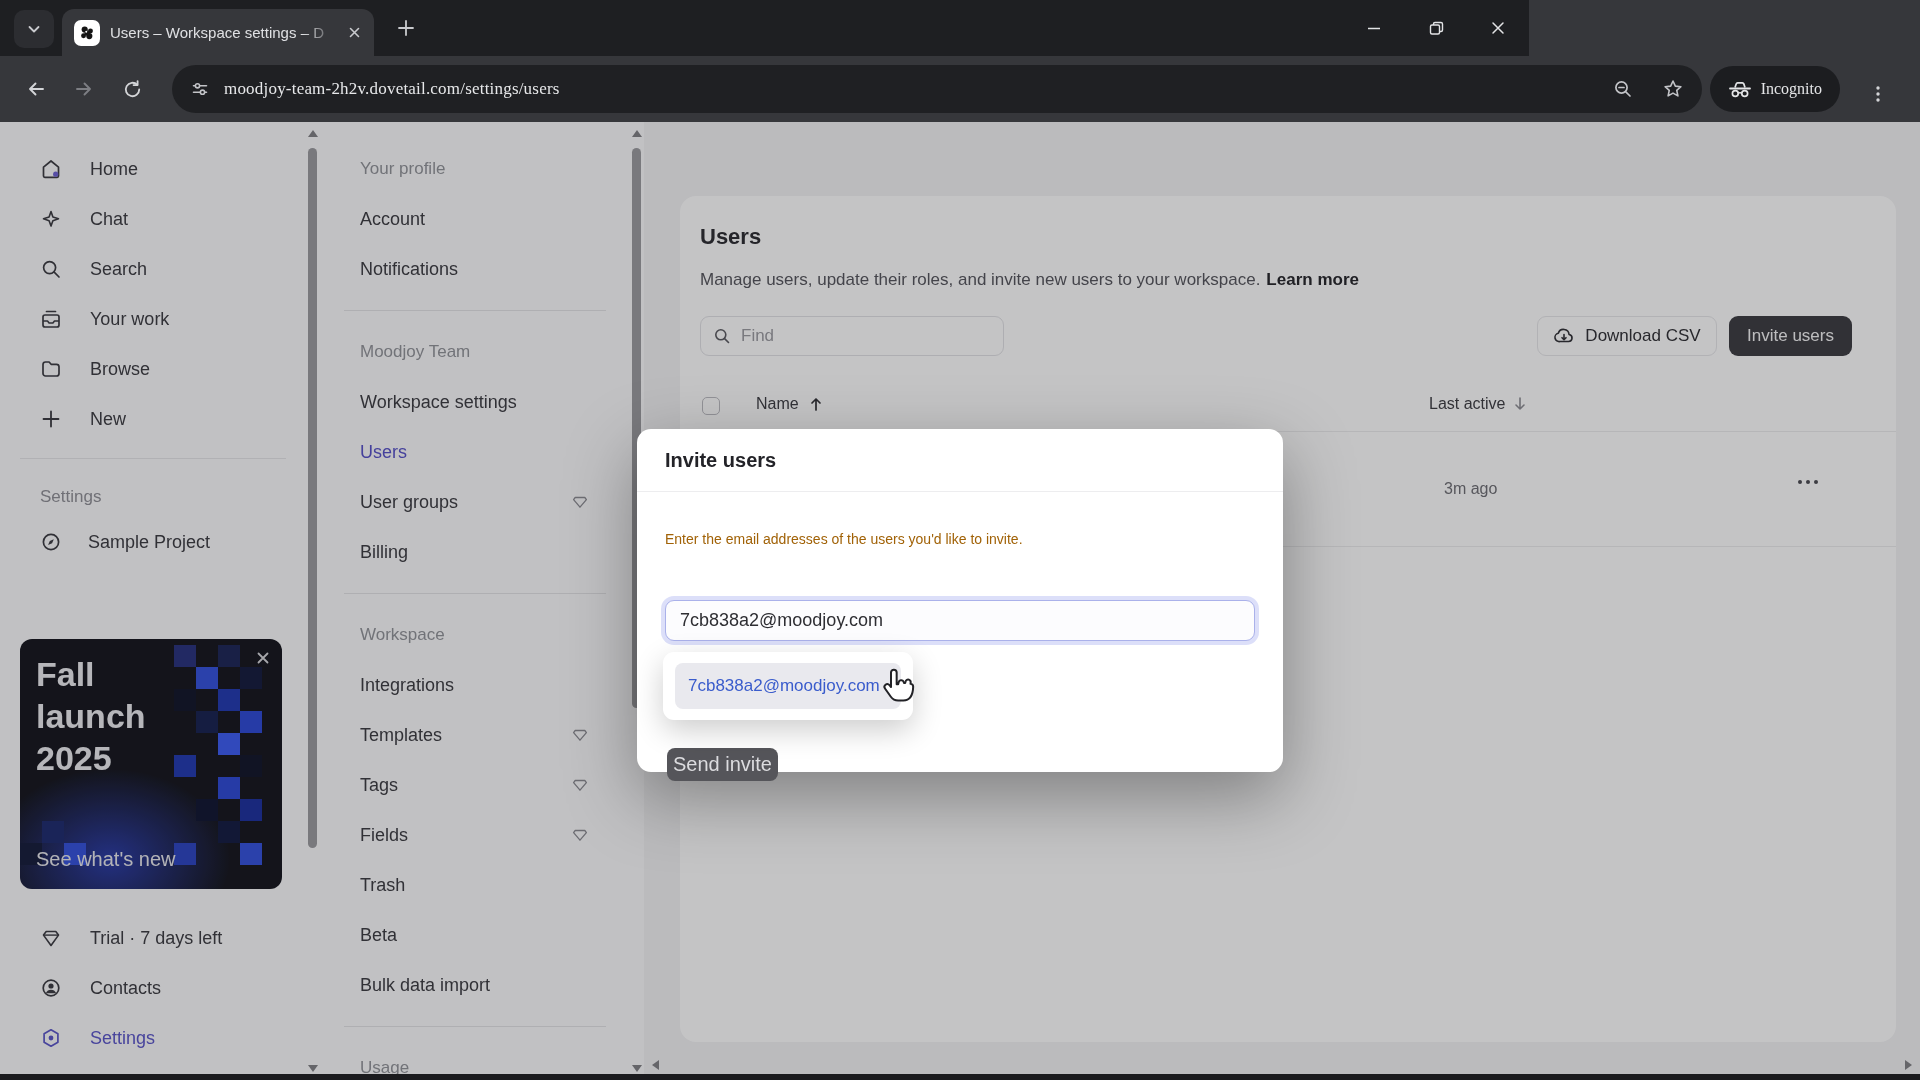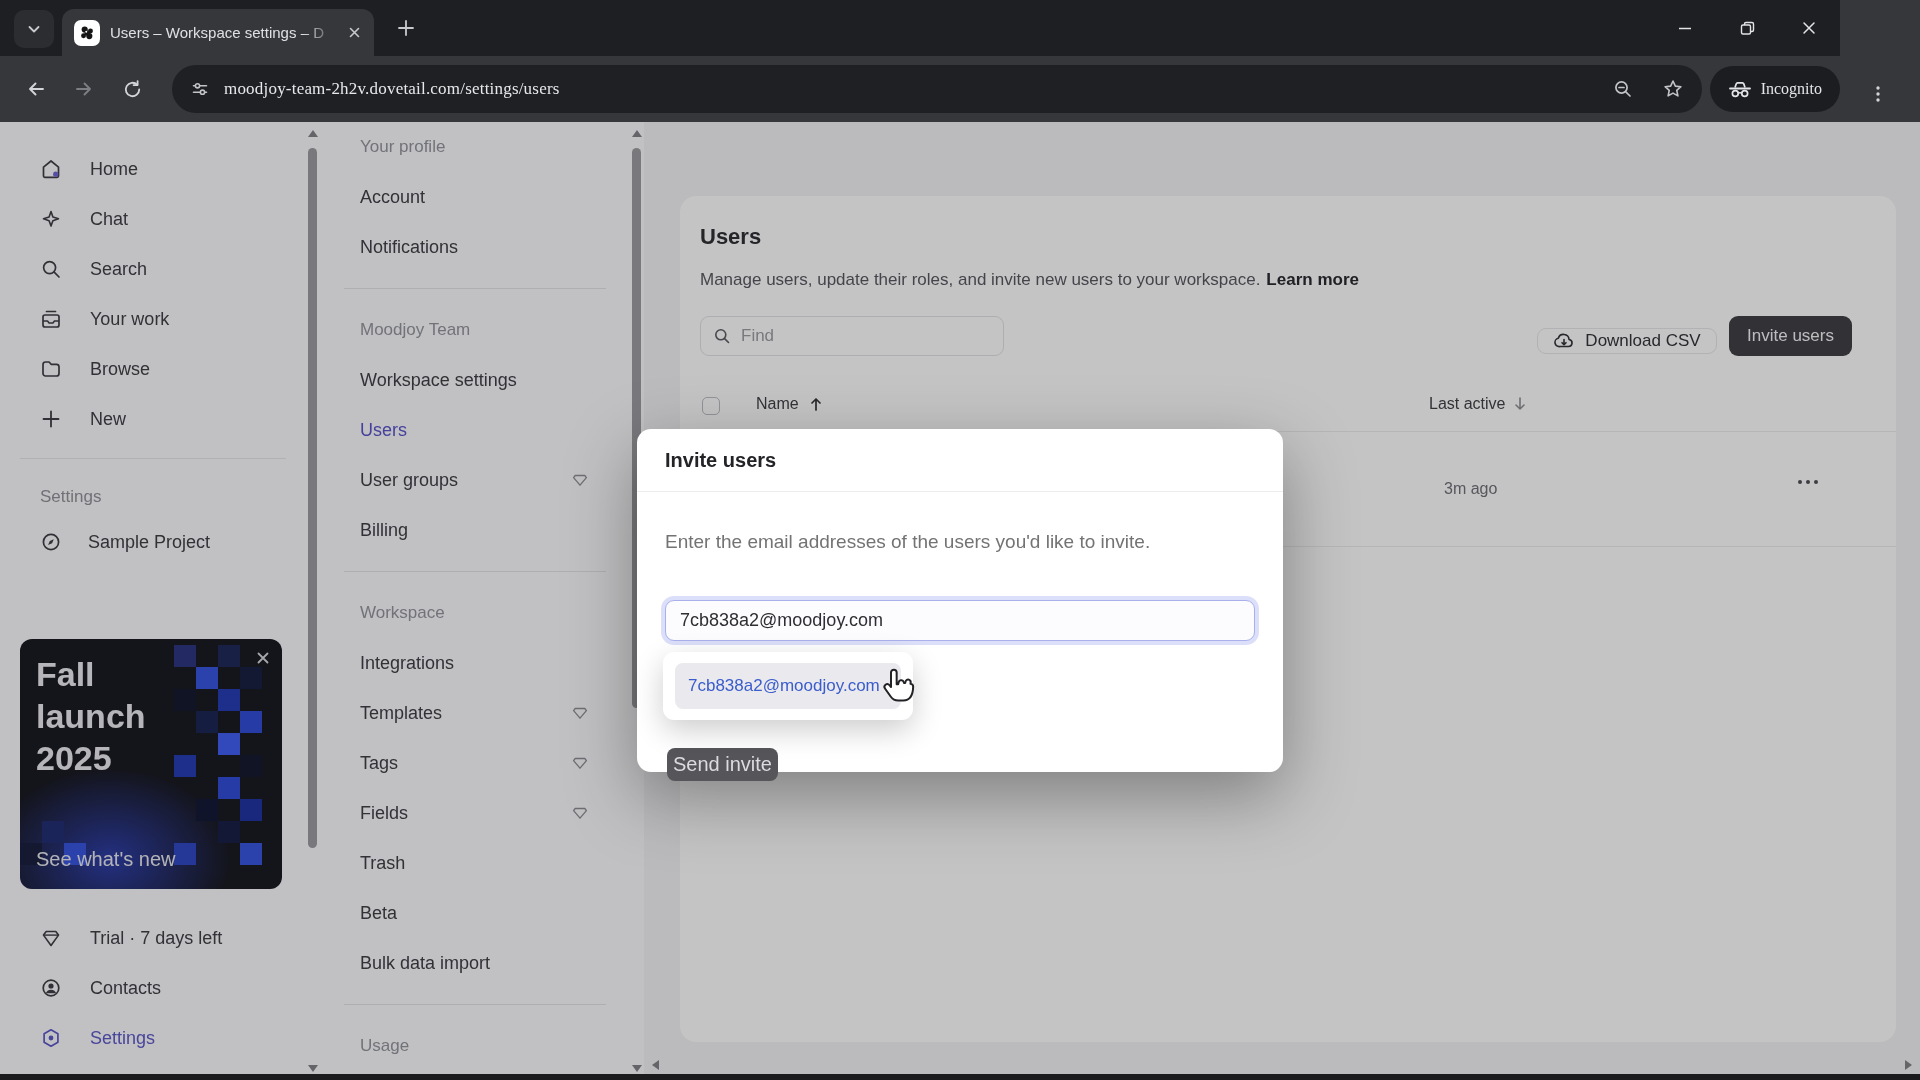--- a/index.html
+++ b/index.html
@@ -1,21 +1,21 @@
 <!DOCTYPE html>
 <html><head>
 <meta charset="utf-8">
 <style>
   * { margin:0; padding:0; box-sizing:border-box; }
   html,body { width:1920px; height:1080px; overflow:hidden; background:#36373b;
     font-family:"Liberation Sans", sans-serif; }
   svg { display:block; }
 
   
-  .tabstrip { position:absolute; left:0; top:0; width:1840px; height:56px; background:#1e1f22;padding-left:39px; }
+  .tabstrip { position:absolute; left:0; top:0; width:1529px; height:56px; background:#1e1f22;padding-left:39px; }
   .tab-search-btn { position:absolute; left:14px; top:10px; width:40px; height:38px;
     background:#2c2d31; border-radius:10px; display:flex; align-items:center; justify-content:center; }
   .tab { position:absolute; left:62px; top:9px; width:312px; height:47px; background:#36373b;
     border-radius:12px 12px 0 0; display:flex; align-items:center; padding:0 12px; gap:10px; }
   .favicon { width:26px; height:26px; background:#fff; border-radius:7px; flex:0 0 auto;
     display:flex; align-items:center; justify-content:center; }
   .tab-title { color:#dfe0e3; font-size:15px; white-space:nowrap; overflow:hidden; flex:1;
     -webkit-mask-image:linear-gradient(90deg,#000 85%,transparent); mask-image:linear-gradient(90deg,#000 85%,transparent); }
   .tab-close { flex:0 0 auto; }
   .newtab-btn { position:absolute; left:394px; top:16px; }
@@ -66,40 +66,40 @@
   .vs1 { left:306px; } .vs2 { left:630px; }
   .vthumb { position:absolute; left:2px; width:9px; border-radius:5px; background:#9b9b9f; }
   .arrow { width:0; height:0; position:absolute; }
   .arr-up { border-left:5px solid transparent; border-right:5px solid transparent; border-bottom:7px solid #808085; left:2px; top:8px; }
   .arr-down { border-left:5px solid transparent; border-right:5px solid transparent; border-top:7px solid #808085; left:2px; bottom:8px; }
   .hscroll { position:absolute; left:644px; top:931px; width:1276px; height:24px; }
   .arr-left { border-top:5px solid transparent; border-bottom:5px solid transparent; border-right:7px solid #808085; left:8px; top:7px; }
   .arr-right { border-top:5px solid transparent; border-bottom:5px solid transparent; border-left:7px solid #808085; right:8px; top:7px; }
 
   
-  .snav { position:absolute; left:320px; top:0; width:310px; height:958px; background:#fbfbfc; overflow:hidden; }
+  .snav { position:absolute; left:320px; top:0; width:310px; height:958px; background:#fbfbfc; padding-top:22px; overflow:hidden; }
   .snav-header { height:50px; display:flex; align-items:center; padding-left:40px; color:#919399; font-size:17px; }
   .snav-item { position:relative; height:50px; display:flex; align-items:center; padding-left:40px; color:#3b3b41; font-size:18px; }
   .snav-item.selected { color:#5650c8; }
   .snav-pill { position:absolute; left:10px; right:10px; top:3px; bottom:3px; background:#e4e4f6; border-radius:9px; z-index:-1; }
   .snav-badge { position:absolute; right:42px; top:17px; }
   .snav-divider { height:1px; background:#e3e3e6; margin:16px 24px; }
 
   
   .main { position:absolute; left:644px; top:0; width:1276px; height:958px; background:#f3f3f5; }
   .card { position:absolute; left:36px; top:74px; width:1216px; height:846px; background:#fff; border-radius:16px; }
   .card-title { position:absolute; left:20px; top:28px; font-size:22px; font-weight:700; color:#2b2b30; }
   .card-desc { position:absolute; left:20px; top:74px; font-size:17px; color:#55555c; }
   .learn-more { font-weight:700; color:#25252a; margin-left:6px; }
   .find-box { position:absolute; left:20px; top:120px; width:304px; height:40px; border:1px solid #e2e2e6;
     border-radius:9px; display:flex; align-items:center; padding:0 12px; gap:10px; background:#fff; }
   .find-ph { color:#9b9ba1; font-size:17px; }
-  .btn-csv { position:absolute; left:857px; top:120px; width:180px; height:26px; border:1px solid #e7e7ea;
+  .btn-csv { position:absolute; left:857px; top:120px; width:180px; height:40px; border:1px solid #e7e7ea;
     border-radius:9px; background:#fff; display:flex; align-items:center; justify-content:center; gap:10px;
-    color:#2f2f34; font-size:17px; font-weight:500;margin-top:12px; }
+    color:#2f2f34; font-size:17px; font-weight:500; }
   .btn-invite { position:absolute; left:1049px; top:120px; width:123px; height:40px; background:#3b3b40;
     border-radius:9px; display:flex; align-items:center; justify-content:center; color:#f5f5f6; font-size:17px; font-weight:500; }
   .thead { position:absolute; left:0; top:188px; width:1216px; height:47px; }
   .checkbox { position:absolute; left:22px; top:13px; width:18px; height:18px; border:1.5px solid #bcbcc2; border-radius:5px; background:#fff; }
   .th-name { position:absolute; left:76px; top:11px; font-size:16px; font-weight:500; color:#3c3c42; display:flex; gap:10px; align-items:center; }
   .th-last { position:absolute; left:749px; top:11px; font-size:16px; font-weight:500; color:#3c3c42; display:flex; gap:8px; align-items:center; }
   .tdivider { position:absolute; left:0; width:1216px; height:1px; background:#ececee; }
   .trow { position:absolute; left:0; top:236px; width:1216px; height:114px; }
   .td-last { position:absolute; left:764px; top:48px; font-size:16px; color:#6e6e74; }
   .row-kebab { position:absolute; left:1118px; top:48px; display:flex; gap:4px; align-items:center; }
@@ -107,21 +107,21 @@
 
   
   .dim { position:absolute; left:0; top:122px; width:1920px; height:958px; background:rgba(18,18,22,.25); z-index:40; }
 
   
   .modal { position:absolute; left:637px; top:429px; width:646px; height:343px; background:#fff; border-radius:14px;
     box-shadow:0 24px 70px rgba(0,0,0,.35); z-index:100; }
   .modal-header { position:absolute; left:0; top:0; width:646px; height:62px; display:flex; align-items:center; padding-left:28px; }
   .modal-title { font-size:20px; font-weight:700; color:#232328; }
   .modal-hr { position:absolute; left:0; top:62px; width:646px; height:1px; background:#ededef; }
-  .modal-body-text { position:absolute; left:28px; top:102px; font-size:19px; color:#737373; }
+  .modal-body-text { position:absolute; left:28px; top:102px; font-size:14px; color:#a16207; }
   .email-input { position:absolute; left:28px; top:171px; width:590px; height:41px; border-radius:9px;
     border:1px solid #aab1ea; background:#fcfcfe; box-shadow:0 0 0 4px rgba(140,150,235,.30);
     display:flex; align-items:center; padding:0 14px; font-size:18px; color:#2e2e33; }
   .btn-send { position:absolute; left:30px; top:279px; width:111px; height:33px; background:#55555a;
     border-radius:8px; display:flex; align-items:center; justify-content:center; color:#dcdcdf;
     font-size:20px; font-weight:500; z-index:1;margin-top:40px; }
   .dropdown { position:absolute; left:26px; top:223px; width:250px; height:68px; background:#fff; border-radius:11px;
     box-shadow:0 10px 30px rgba(0,0,0,.20); padding:11px 12px; z-index:5; }
   .suggestion { height:46px; background:#e9e9ee; border-radius:8px; display:flex; align-items:center;
     padding:0 13px; color:#3a5ccc; font-size:17px; white-space:nowrap; overflow:hidden; }

